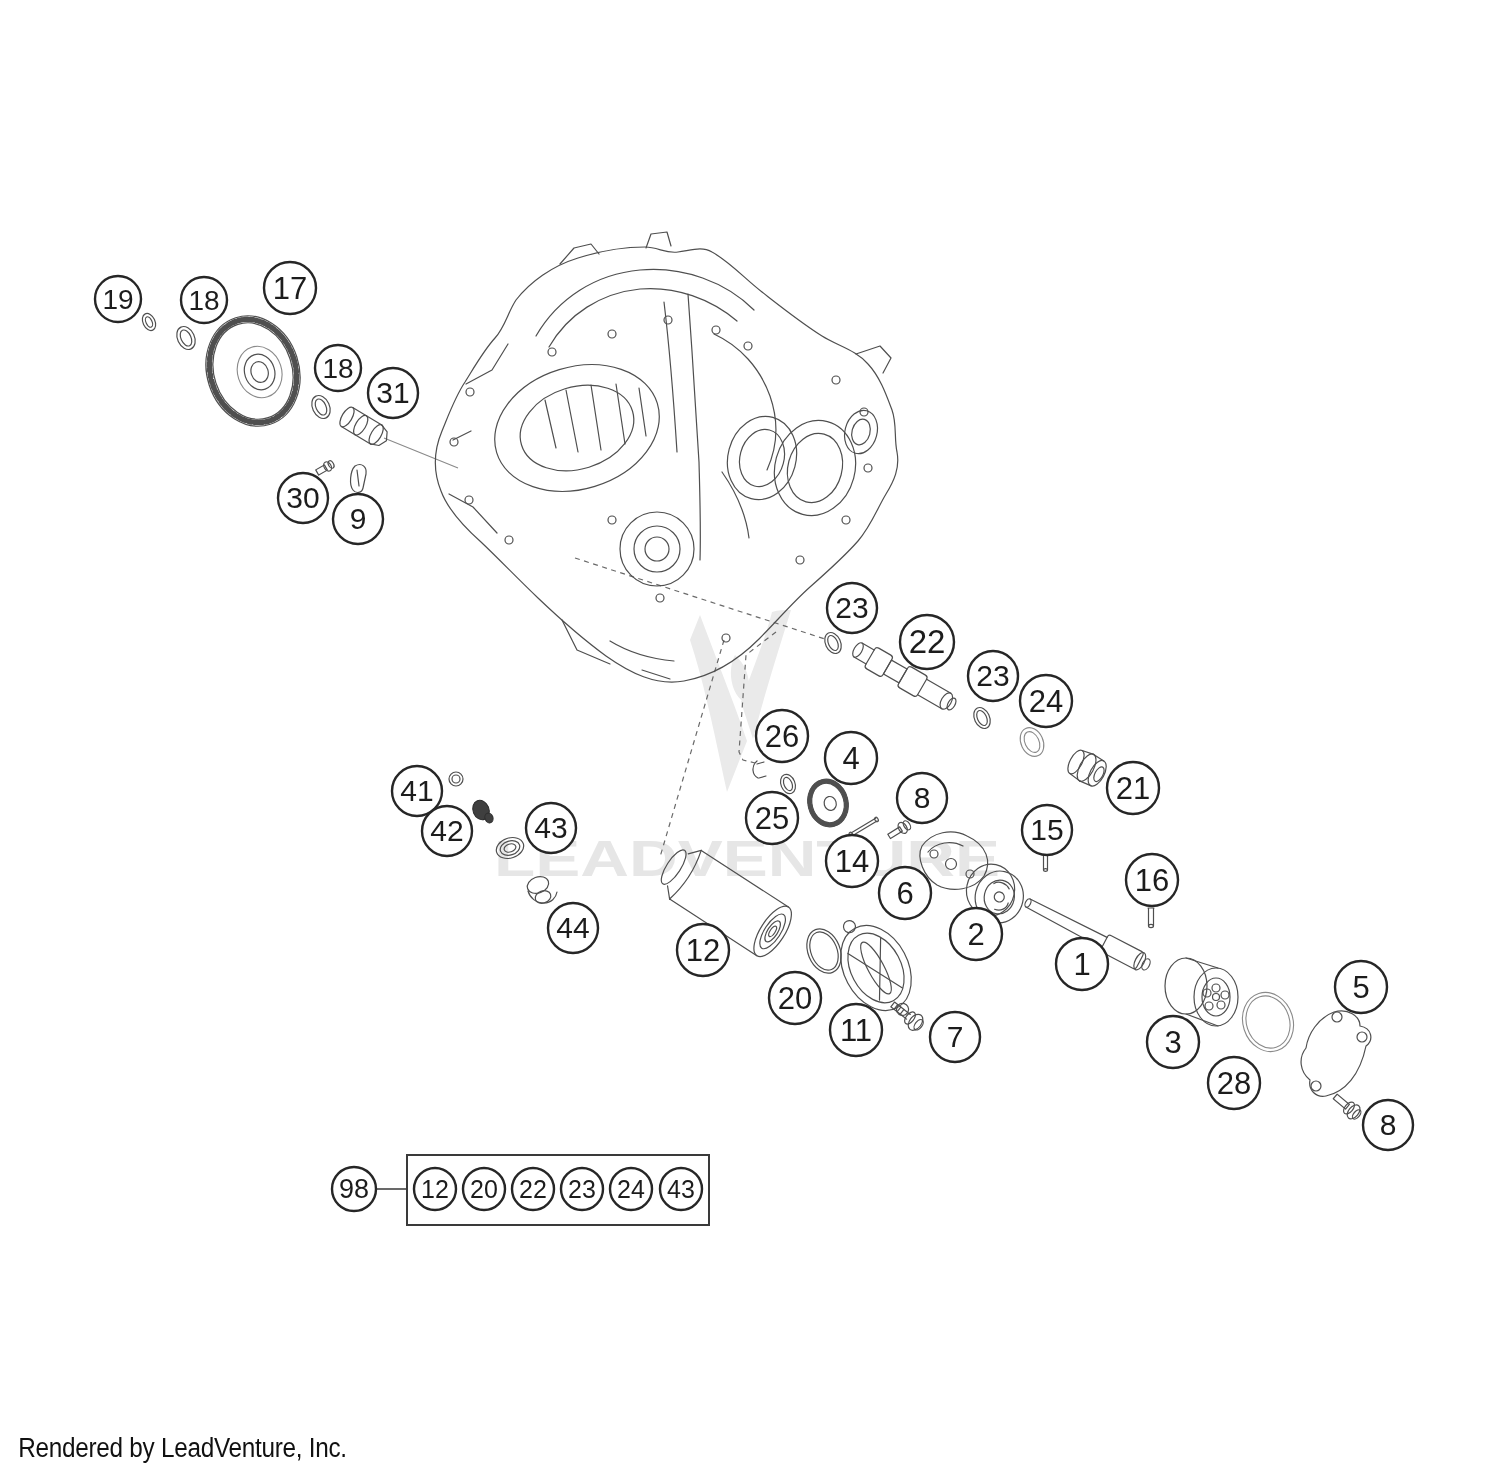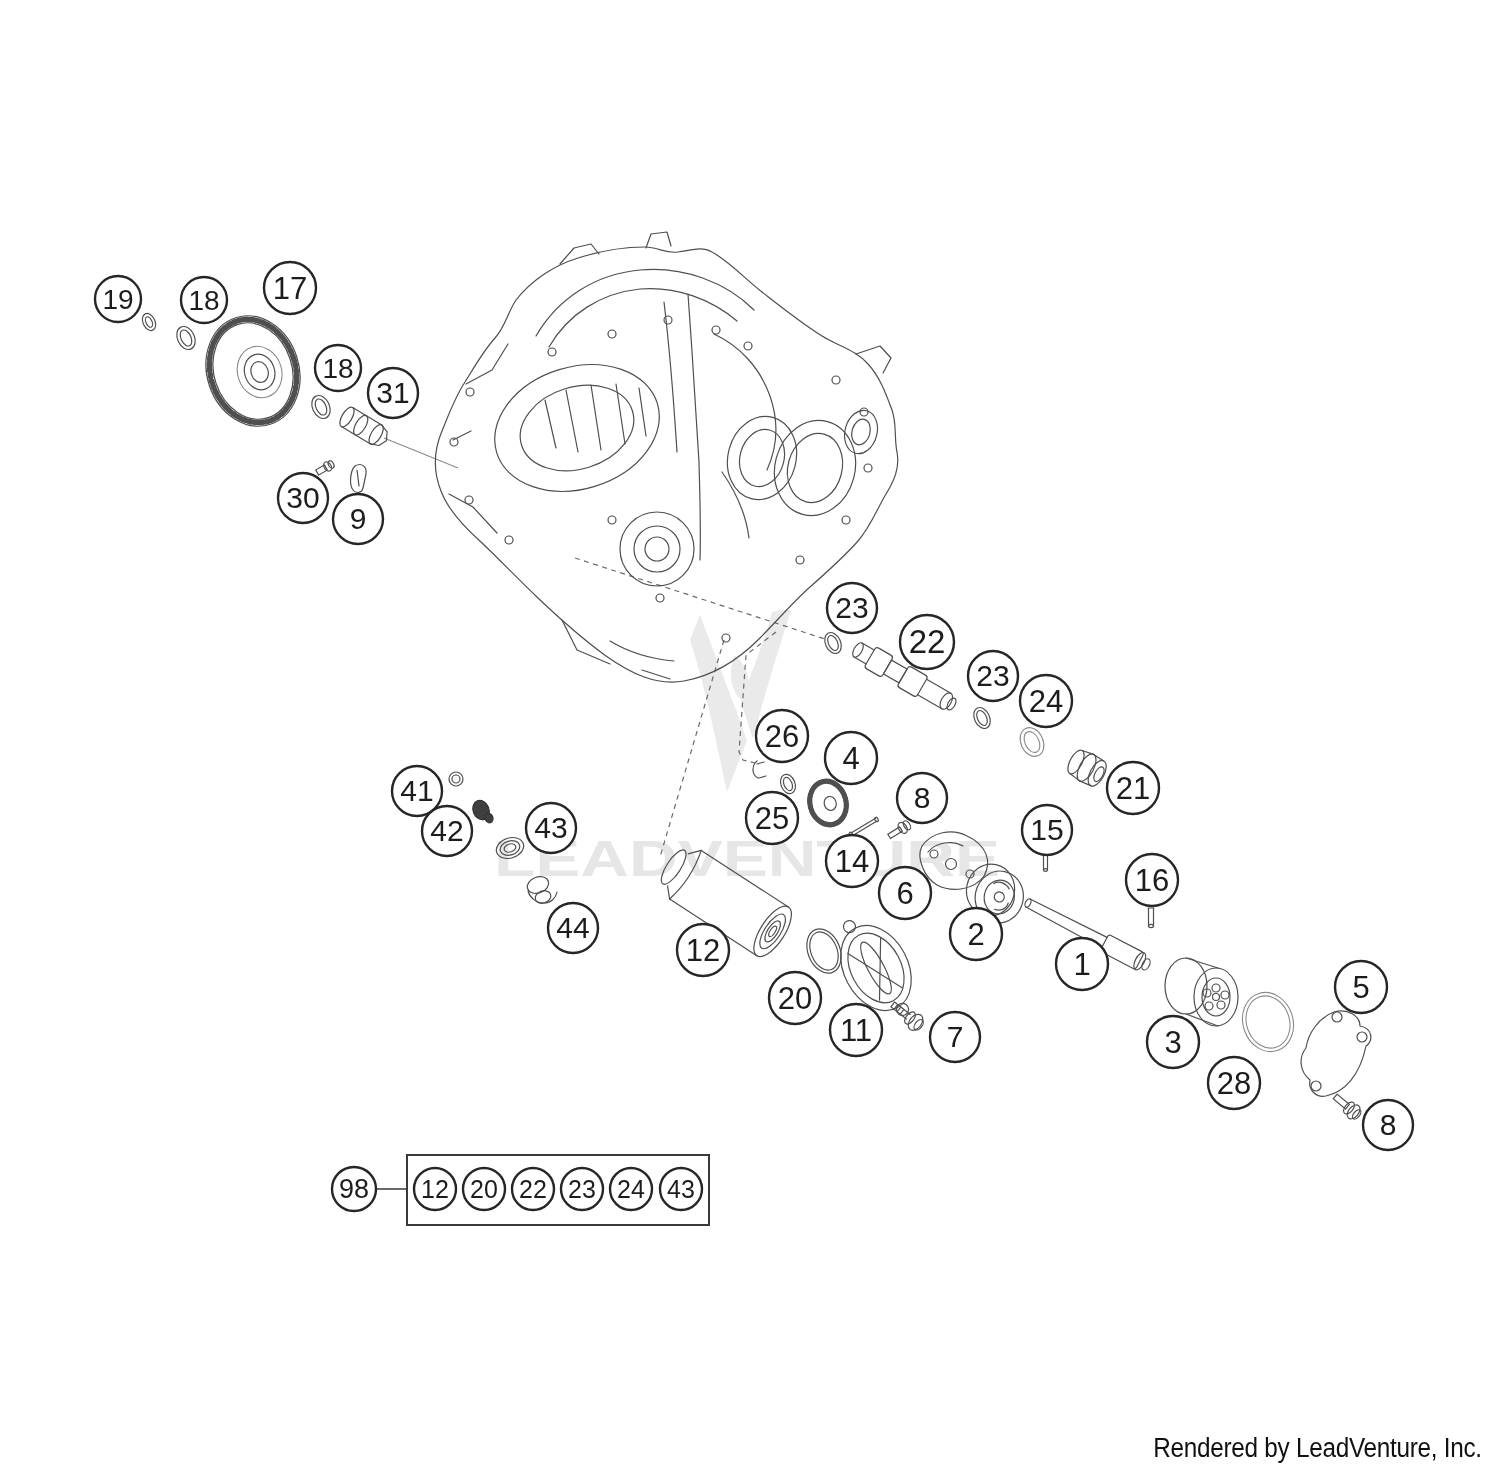--- a/index.html
+++ b/index.html
@@ -4,22 +4,22 @@
 <style>
   html,body{margin:0;padding:0;background:#ffffff;}
   #stage{position:relative;width:1500px;height:1470px;background:#ffffff;overflow:hidden;
          font-family:"Liberation Sans",sans-serif;}
   #diagram-svg{position:absolute;left:0;top:0;}
   .part{stroke:#4f4f4f;fill:none;stroke-width:1.2;stroke-linejoin:round;stroke-linecap:round;}
   .part-light{stroke:#8a8a8a;fill:none;stroke-width:1.1;}
   .dashed{stroke:#6a6a6a;fill:none;stroke-width:1.2;stroke-dasharray:5 4.5;}
   .callout-circle{fill:#ffffff;stroke:#262626;stroke-width:2.4;}
   .callout-text{fill:#1c1c1c;text-anchor:middle;font-family:"Liberation Sans",sans-serif;}
-  #footer-credit{position:absolute;left:0;right:0;top:1433px;text-align:right;
-    font-size:27px;color:#111;letter-spacing:-0.3px;margin-left:7px;}
+  #footer-credit{position:absolute;left:0;right:0;top:1433px;text-align:left;
+    font-size:27px;color:#111;letter-spacing:-0.3px;}
   #footer-credit span{display:inline-block;transform:scaleX(0.9);}
   .wm-text{fill:#e6e6e6;font-weight:bold;font-family:"Liberation Sans",sans-serif;}
 </style>
 </head>
 <body>
 
 <div id="stage">
   <svg id="diagram-svg" width="1500" height="1470" viewBox="0 0 1500 1470">
 
     <g>

